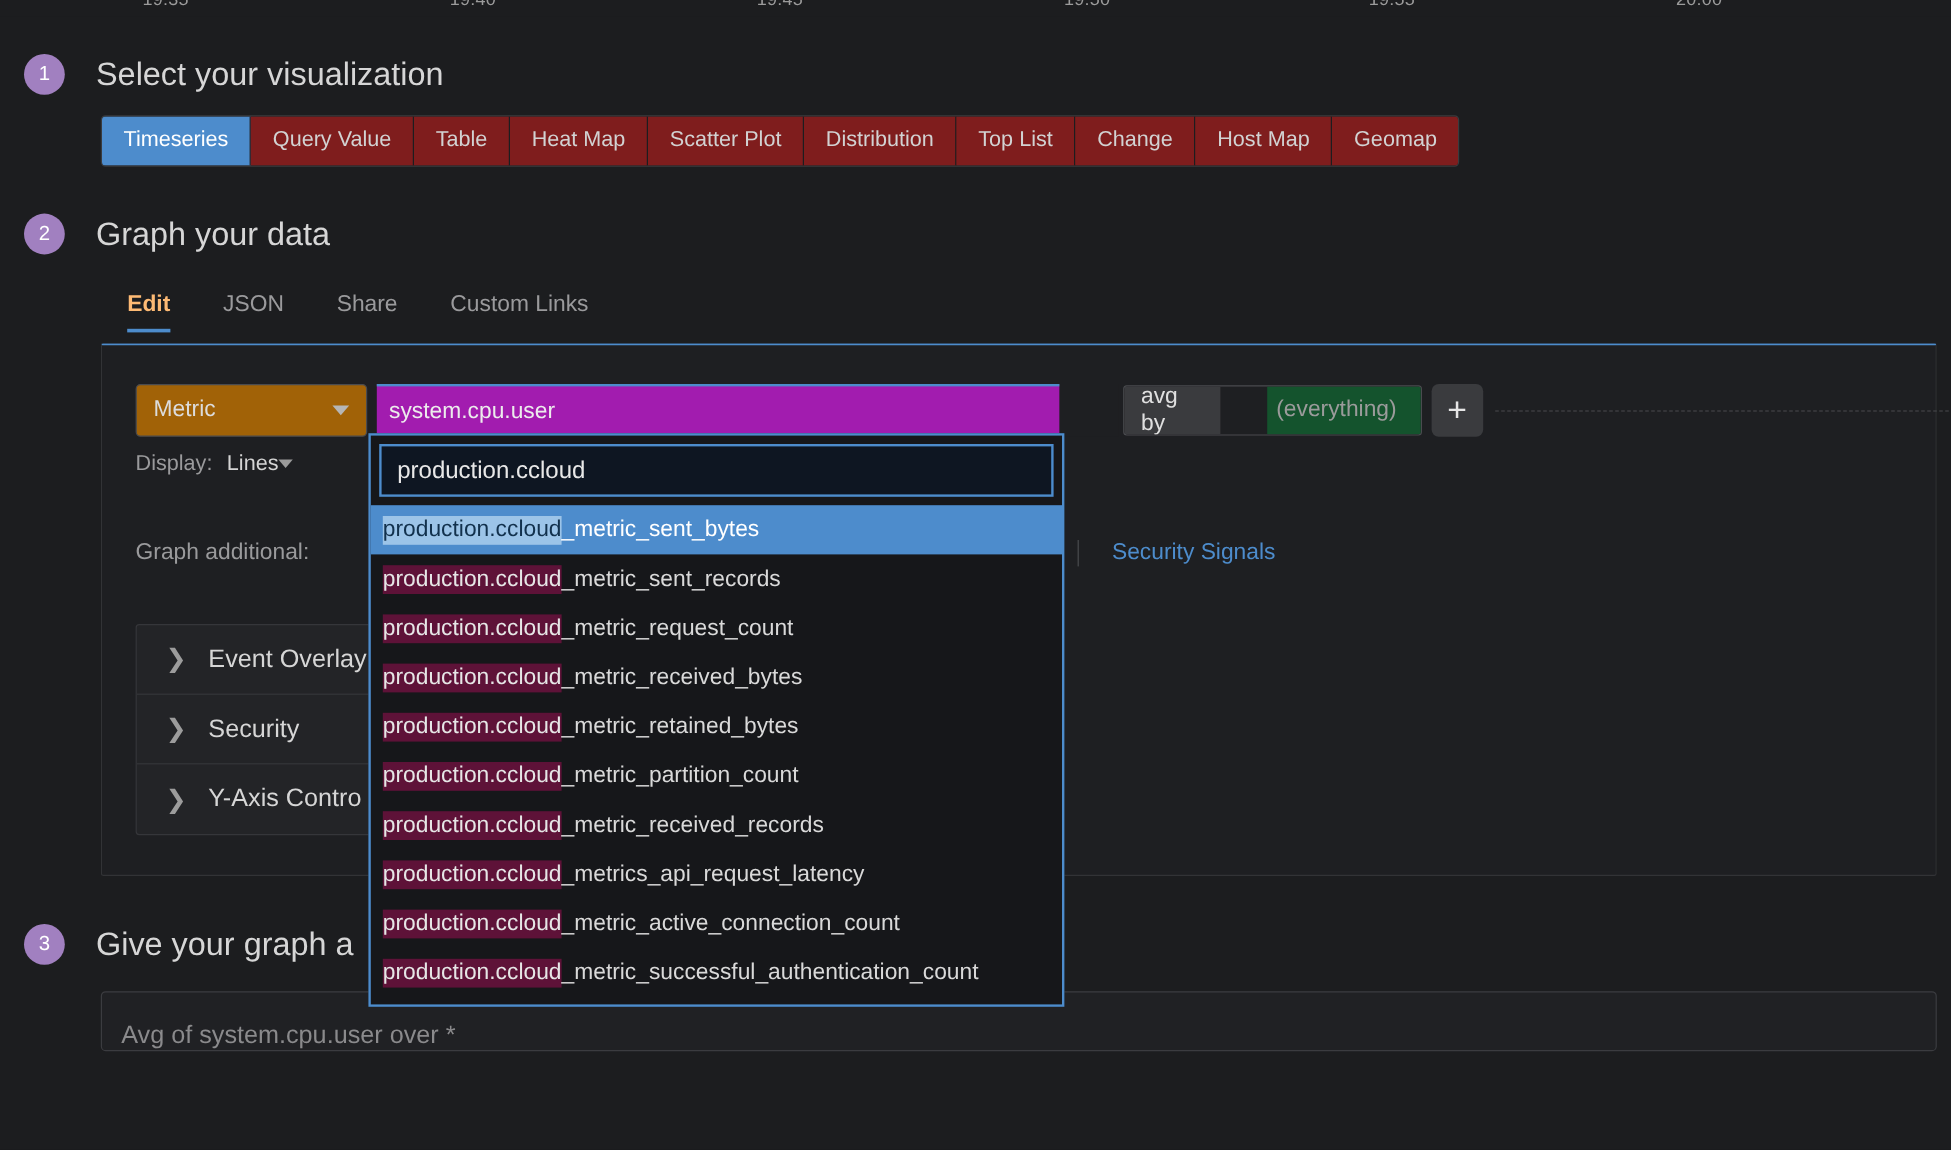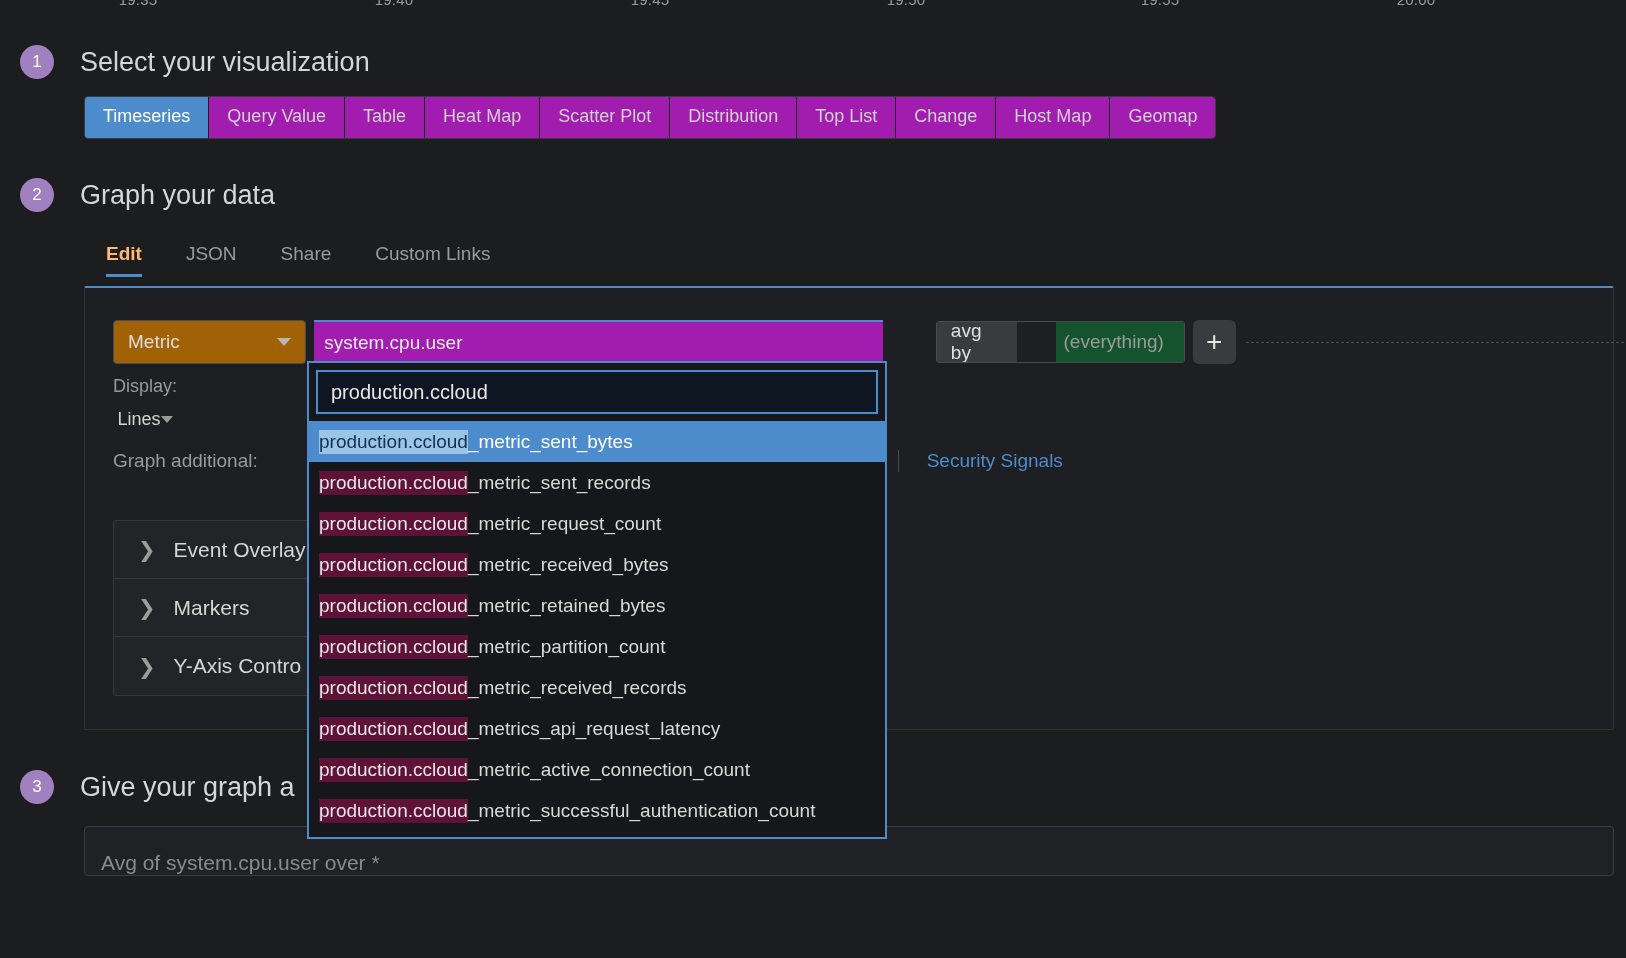--- a/index.html
+++ b/index.html
@@ -40,21 +40,21 @@
 
   
   .viz-tabs {
     position: absolute; left: 84px; top: 96px;
     display: flex; border-radius: 4px; overflow: hidden;
     border: 1px solid #3a3b3e;
   }
   .viz-tab {
     padding: 9px 18px 11px;
     font-size: 18px; color: #d2d2d2;
-    background: #a21caf;
+    background: #7f1d1d;
     border-right: 1px solid #1c1d1f;
     white-space: nowrap; cursor: pointer; line-height: 1.15;
   }
   .viz-tab:last-child { border-right: none; }
   .viz-tab.active { background: #4d8ccc; color: #ffffff; }
 
   
   .sub-tabs {
     position: absolute; left: 84px; top: 237px;
     display: flex; gap: 0;
@@ -107,21 +107,21 @@
     background: #3a3b3e; color: #e6e6e6; font-size: 28px; line-height: 1;
     display: flex; align-items: center; justify-content: center; cursor: pointer;
   }
   .dash-line {
     margin-left: 10px; width: 420px; height: 0;
     border-top: 1px dashed #4a4b4f;
   }
 
   .display-row {
     position: absolute; left: 28px; top: 88px;
-    display: flex; align-items: center; gap: 12px; font-size: 18px; color: #9a9a9c; flex-direction: column;
+    display: flex; gap: 12px; font-size: 18px; color: #9a9a9c;
   }
   .display-select { display: flex; align-items: center; gap: 0; color: #d4d4d4; cursor: pointer; }
   .caret-sm { width: 0; height: 0; border-left: 6px solid transparent; border-right: 6px solid transparent; border-top: 7px solid #9b9b9b; }
 
   .graph-additional-label {
     position: absolute; left: 28px; top: 162px;
     font-size: 19px; color: #9a9a9c;
   }
   .link-row {
     position: absolute; left: 360px; top: 162px;
@@ -256,21 +256,21 @@
       <a>Security Signals</a>
     </div>
 
     <div class="accordion">
       <div class="acc-row">
         <span class="acc-chevron">❯</span>
         <span class="acc-label">Event Overlay</span>
       </div>
       <div class="acc-row">
         <span class="acc-chevron">❯</span>
-        <span class="acc-label">Markers</span>
+        <span class="acc-label">Security</span>
       </div>
       <div class="acc-row">
         <span class="acc-chevron">❯</span>
         <span class="acc-label">Y-Axis Contro</span>
       </div>
     </div>
   </div>
 
   <div class="section" style="left:20px; top:770px;">
     <div class="step-badge">3</div>

